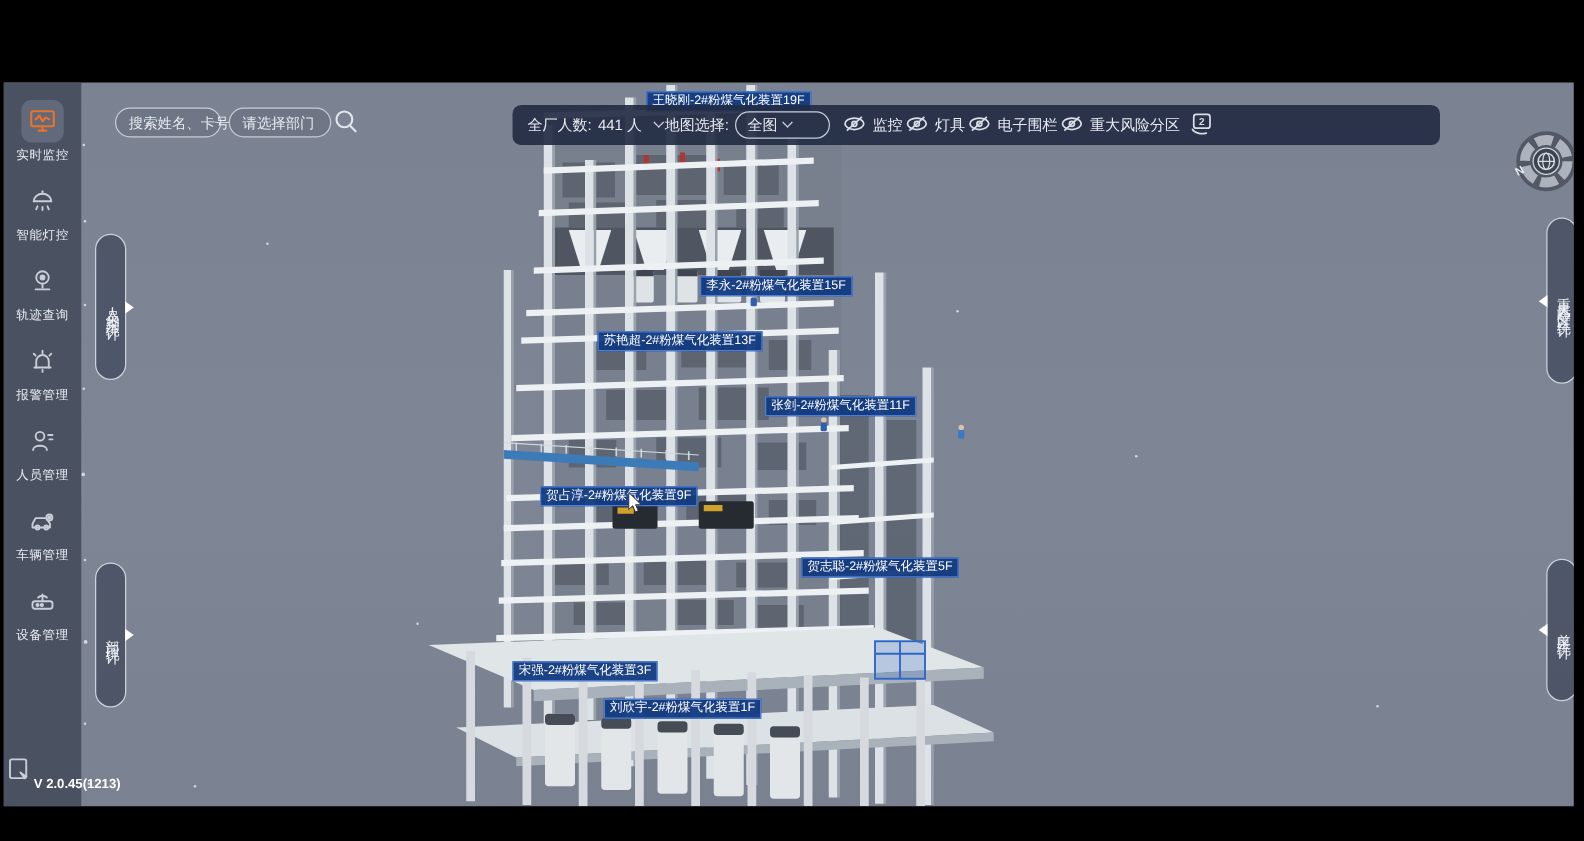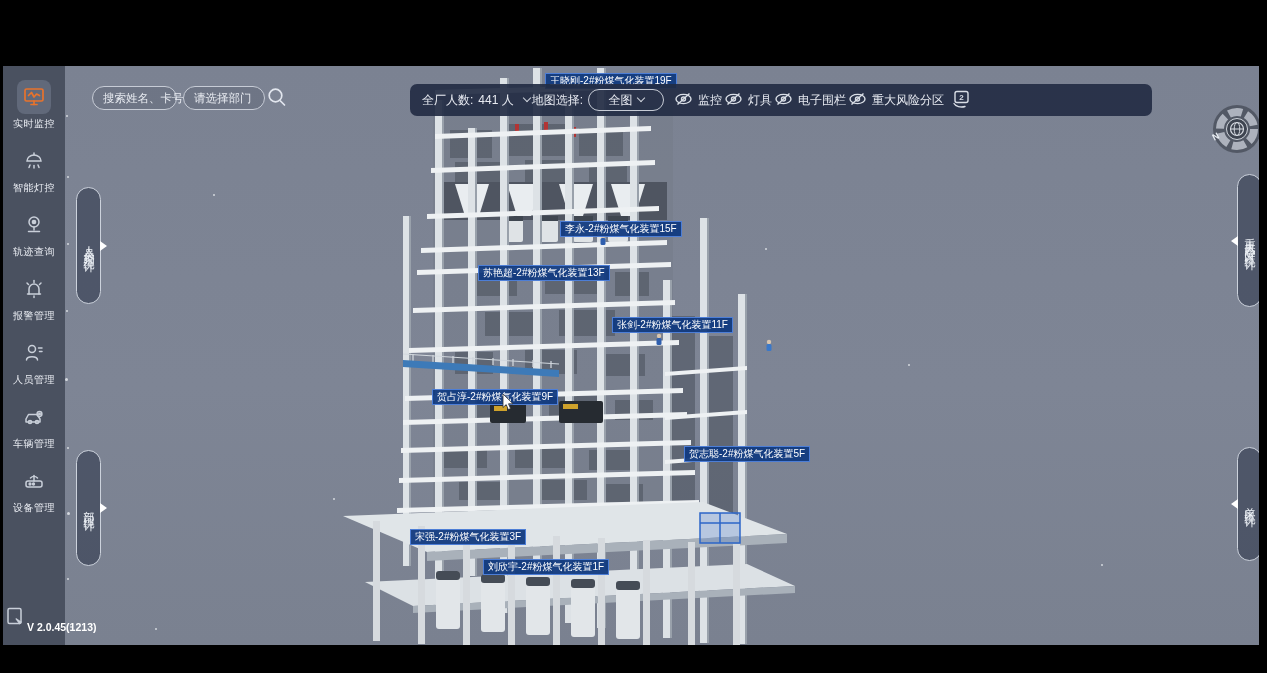--- a/index.html
+++ b/index.html
@@ -28,21 +28,21 @@
           display:flex; align-items:center; padding:0 10px; color:#e8ebf1; font-size:11.5px;
           background:rgba(70,78,94,.25); z-index:30; white-space:nowrap; }
   .search-icon-btn { position:absolute; z-index:30; cursor:pointer; }
 
   .toolbar { position:absolute; left:407px; top:18px; width:742px; height:32px; z-index:20;
              background:rgba(35,45,68,.92); border-radius:7px; display:flex; align-items:center;
              padding:0 12px; color:#e7eaf1; font-size:12px; gap:2px; white-space:nowrap; }
   .tb-group { display:flex; align-items:center; gap:5px; }
   .chev { width:6px; height:6px; border-right:1.4px solid #cfd4dd; border-bottom:1.4px solid #cfd4dd;
           transform:rotate(45deg); display:inline-block; margin-left:5px; margin-top:-4px; }
-  .tb-select { display:flex; align-items:center; justify-content:center; width:76px; height:22px;
+  .tb-select { display:flex; align-items:center; justify-content:flex-start; width:76px; height:22px;
                border:1px solid #c7ccd6; border-radius:12px; padding:0 9px; cursor:pointer; }
   .toggle { display:flex; align-items:center; gap:5px; cursor:pointer; }
   .icon-2d { margin-left:4px; cursor:pointer; }
 
   
   .vtab { position:absolute; width:25px; border:1px solid #ccd2dc; border-radius:13px;
           background:rgba(40,50,70,.55); color:#eef2f7; font-size:11px; z-index:25;
           writing-mode:vertical-rl; text-orientation:upright; letter-spacing:3px;
           display:flex; align-items:center; justify-content:center; cursor:pointer; }
   .vtab .arrow { position:absolute; top:50%; margin-top:-5px; width:0; height:0;
@@ -425,26 +425,26 @@
         <circle cx="30" cy="27" r="17" fill="none" stroke="#b7bdc6" stroke-width="8" stroke-dasharray="13.5 4.3" opacity="0.9"></circle>
         <circle cx="30" cy="27" r="10.5" fill="#3e4450" stroke="#cfd4db" stroke-width="1"></circle>
         <circle cx="30" cy="27" r="6.5" fill="none" stroke="#d7dbe2" stroke-width="1.2"></circle>
         <ellipse cx="30" cy="27" rx="2.8" ry="6.5" fill="none" stroke="#d7dbe2" stroke-width="1"></ellipse>
         <line x1="23.5" y1="27" x2="36.5" y2="27" stroke="#d7dbe2" stroke-width="1"></line>
         <text x="6" y="38" font-size="9" font-weight="bold" fill="#e9edf3" font-family="Liberation Sans, sans-serif" transform="rotate(-28 8 36)">N</text>
       </svg>
     </span>
 
     <div id="map-label-layer">
-        <div class="map-label clipped" style="left: 542px; top: 7px; text-align: center;">王晓刚-2#粉煤气化装置19F</div>
+        <div class="map-label clipped" style="left: 514px; top: 7px; text-align: center;">王晓刚-2#粉煤气化装置19F</div>
         <div class="map-label" style="left: 557px; top: 155px;">李永-2#粉煤气化装置15F</div>
         <div class="map-label" style="left: 475px; top: 199px;">苏艳超-2#粉煤气化装置13F</div>
         <div class="map-label" style="left: 609px; top: 251px;">张剑-2#粉煤气化装置11F</div>
         <div class="map-label" style="left: 429px; top: 323px;">贺占淳-2#粉煤气化装置9F</div>
-        <div class="map-label" style="left: 638px; top: 380px; margin-left: 43px;">贺志聪-2#粉煤气化装置5F</div>
+        <div class="map-label" style="left: 638px; top: 380px;">贺志聪-2#粉煤气化装置5F</div>
         <div class="map-label" style="left: 407px; top: 463px;">宋强-2#粉煤气化装置3F</div>
         <div class="map-label" style="left: 480px; top: 493px;">刘欣宇-2#粉煤气化装置1F</div>
       </div>
 
     <span class="cursor-svg" style="left:499px; top:328px;">
       <svg width="14" height="18" viewBox="0 0 14 18">
         <polygon points="1,0 1,13.5 4.2,10.6 6.3,15.6 8.6,14.6 6.5,9.8 11,9.8" fill="#fff" stroke="#333" stroke-width="0.8"></polygon>
       </svg>
     </span>
   <div class="snow" style="left: 63px; top: 49px; width: 2px; height: 2px; opacity: 0.75;"></div>

